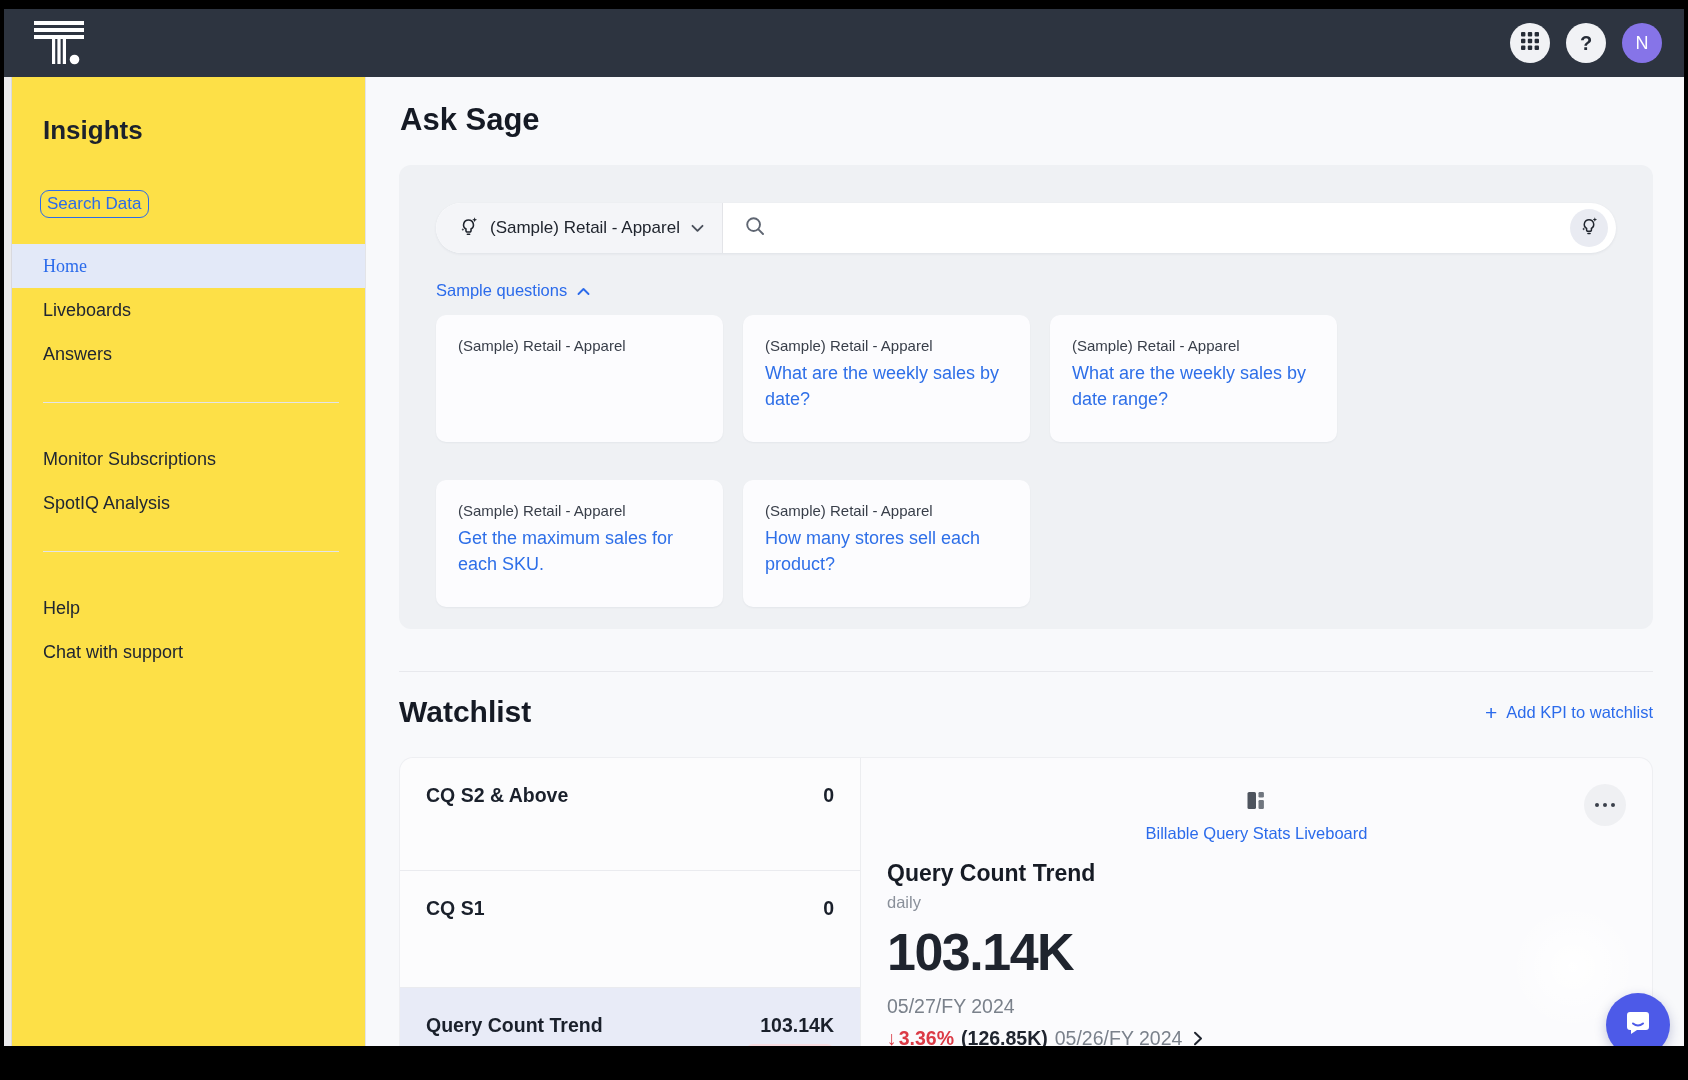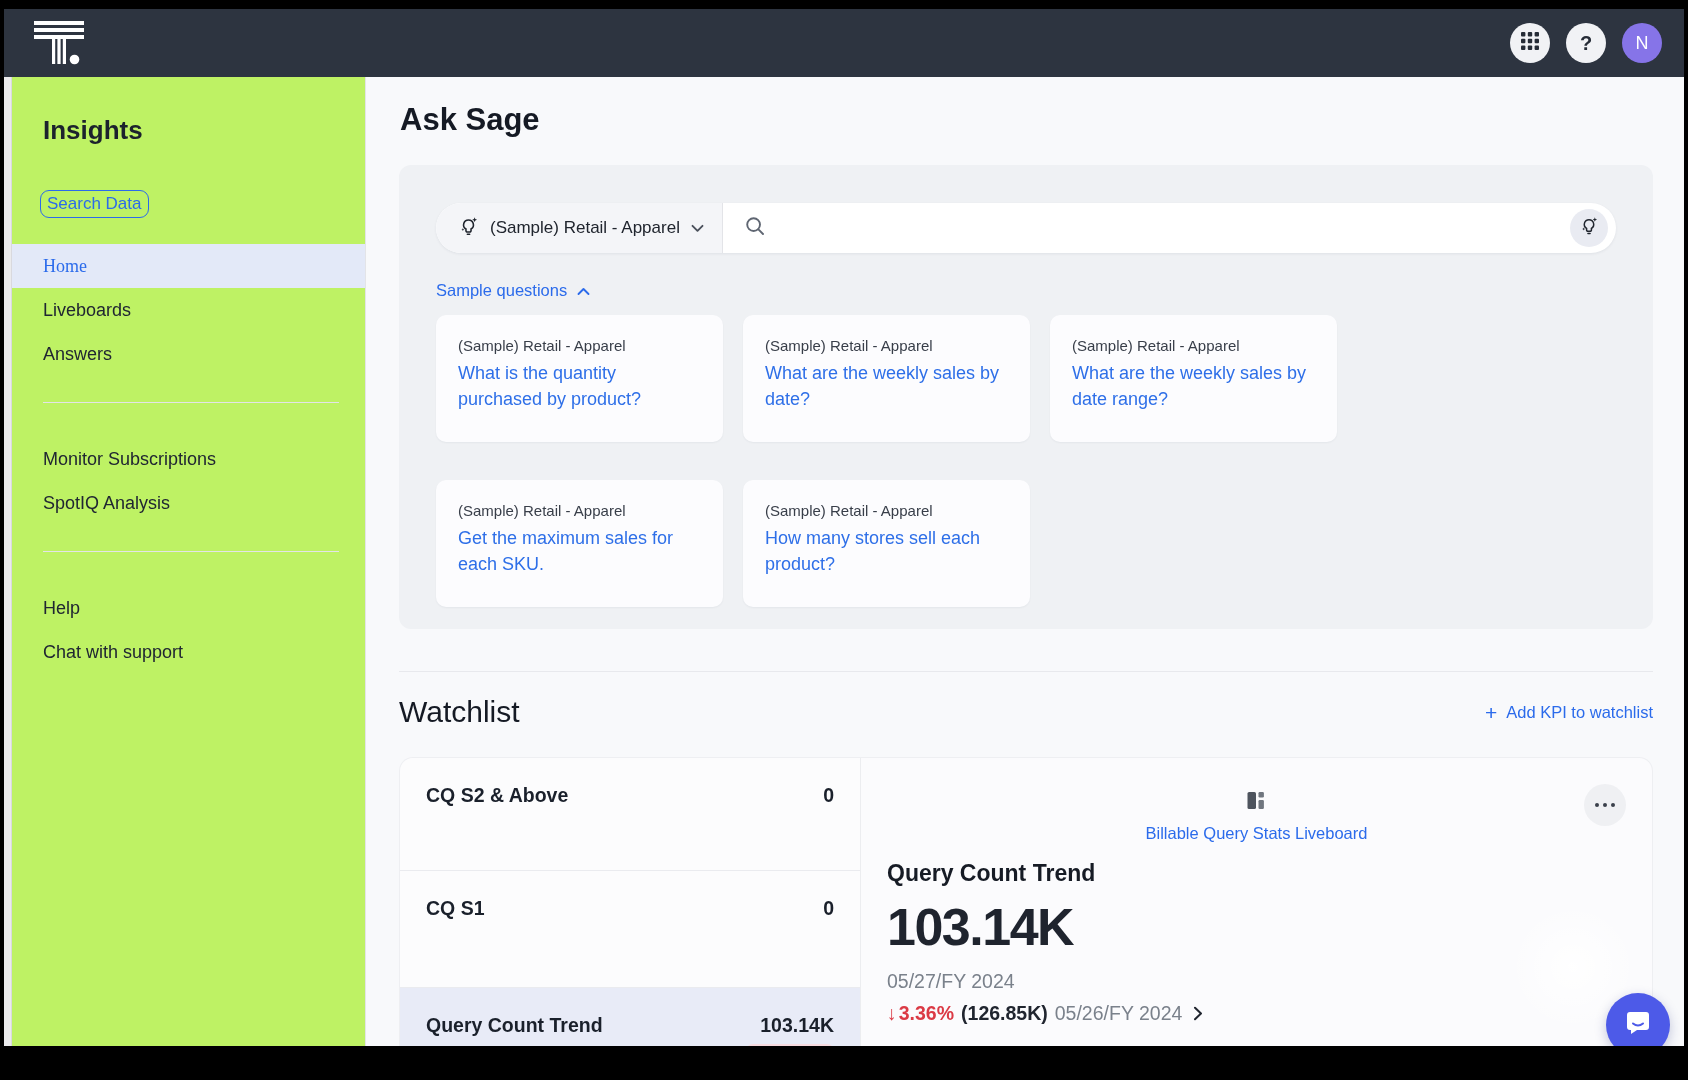--- a/index.html
+++ b/index.html
@@ -13,21 +13,21 @@
   
   .topbar{height:68px;background:#2D3440;display:flex;align-items:center;padding:0 22px 0 30px;box-sizing:border-box;}
   .logo{display:flex;align-items:center;}
   .topbar-right{margin-left:auto;display:flex;align-items:center;gap:16px;}
   .circle-btn{width:40px;height:40px;border-radius:50%;background:#F1F2F5;display:flex;align-items:center;justify-content:center;color:#262C37;font-weight:700;font-size:20px;cursor:pointer;}
   .avatar{width:40px;height:40px;border-radius:50%;background:#8674E8;display:flex;align-items:center;justify-content:center;color:#fff;font-size:18px;font-weight:500;cursor:pointer;}
 
   
   .content{display:flex;height:969px;}
   .edge-strip{width:7px;background:#EBEBED;border-right:1px solid #D9D9DE;}
-  .sidebar{width:354px;box-sizing:border-box;background:#bef264;border-right:1px solid #E3E4E8;}
+  .sidebar{width:354px;box-sizing:border-box;background:#fde047;border-right:1px solid #E3E4E8;}
   .sb-title{margin:38px 0 0 31px;font-size:26px;font-weight:700;color:#1C222D;}
   .sb-search-btn{margin:44px 26px 0 28px;height:28px;border:1.5px solid #2B6BEB;border-radius:9px;background:transparent;color:#2B6BEB;font-size:17px;font-weight:500;display:flex;align-items:center;justify-content:center;cursor:pointer;}
   .sb-nav{margin-top:26px;}
   .sb-item{height:44px;line-height:44px;padding-left:31px;font-size:18px;color:#202632;cursor:pointer;}
   .sb-item.active{background:#E3E9F8;color:#2B6BEB;font-family:Liberation Serif, serif;}
   .sb-divider{height:1px;background:#E3E4E8;margin:26px 26px 34px 31px;}
 
   
   .main{flex:1;padding:0 31px 0 33px;position:relative;overflow:hidden;}
   .page-title{margin:22px 0 0 1px;font-size:31px;line-height:42px;font-weight:700;color:#151A24;}
@@ -44,21 +44,21 @@
   .sample-link{margin-top:28px;display:flex;align-items:center;gap:10px;width:max-content;color:#2B6BEB;font-size:16.5px;cursor:pointer;}
   .cards-row{display:flex;gap:20px;}
   .cards-row.first{margin-top:15px;}
   .cards-row.second{margin-top:38px;}
   .qcard{width:287px;height:127px;box-sizing:border-box;background:#FCFCFE;border-radius:10px;padding:22px 22px 0;box-shadow:0 1px 2px rgba(25,35,60,.05);cursor:pointer;}
   .qcard .src{font-size:15px;color:#383E49;}
   .qcard .q{margin-top:7px;font-size:18px;line-height:1.42;color:#2E6FE8;}
 
   .section-divider{margin-top:42px;height:1px;background:#E8E9ED;}
   .watch-head{margin-top:20px;display:flex;align-items:center;justify-content:space-between;}
-  .watch-title{font-size:30px;line-height:40px;font-weight:400;color:#151A24;}
+  .watch-title{font-size:30px;line-height:40px;font-weight:700;color:#151A24;}
   .add-link{display:flex;align-items:center;gap:9px;color:#2B6BEB;font-size:16.5px;cursor:pointer;}
   .add-link .plus{font-size:21px;font-weight:400;line-height:1;}
 
   .watch-panel{margin-top:25px;display:flex;height:380px;background:#FBFBFD;border:1px solid #EEEFF2;border-bottom:none;border-radius:14px 14px 0 0;box-sizing:border-box;overflow:hidden;}
   .kpi-list{width:460px;flex:none;background:#FCFCFD;border-right:1px solid #ECEDF0;border-radius:14px 0 0 0;}
   .kpi-row{height:113px;box-sizing:border-box;padding:26px 26px 0;border-bottom:1px solid #EAEBEF;display:flex;justify-content:space-between;align-items:flex-start;cursor:pointer;}
   .kpi-row.r2{height:117px;}
   .kpi-row.selected{background:#E8EBF7;border-bottom:none;height:150px;position:relative;}
   .kpi-name{font-size:19.5px;font-weight:600;color:#1A202B;}
   .kpi-val{font-size:19.5px;font-weight:700;color:#1A202B;}
@@ -196,21 +196,20 @@
           <span>
             <svg width="13" height="9" viewBox="0 0 13 9">
                 <path d="M1.5 7l5-5 5 5" stroke="#2B6BEB" stroke-width="1.9" fill="none" stroke-linecap="round" stroke-linejoin="round"></path>
               </svg>
           </span>
         </div>
 
         <div class="cards-row first">
           <div class="qcard">
             <div class="src">(Sample) Retail - Apparel</div>
-            <div class="q">What is the quantity purchased by product?</div>
           </div>
           <div class="qcard">
             <div class="src">(Sample) Retail - Apparel</div>
             <div class="q">What are the weekly sales by date?</div>
           </div>
           <div class="qcard">
             <div class="src">(Sample) Retail - Apparel</div>
             <div class="q">What are the weekly sales by date range?</div>
           </div>
         </div>
@@ -258,20 +257,21 @@
             <span>
               <svg width="19" height="19" viewBox="0 0 19 19">
                 <rect x="0.5" y="1" width="8.5" height="17" rx="1.6" fill="#4E545E"></rect>
                 <rect x="11.5" y="1" width="5.4" height="5.4" rx="1.2" fill="#70767F"></rect>
                 <rect x="11.5" y="9" width="5.4" height="9" rx="1.2" fill="#70767F"></rect>
               </svg>
             </span>
             <span class="lb-link">Billable Query Stats Liveboard</span>
           </div>
           <div class="kpi-title">Query Count Trend</div>
+          <div class="kpi-freq">daily</div>
           <div class="kpi-big">103.14K</div>
           <div class="kpi-date">05/27/FY 2024</div>
           <div class="kpi-change">
             <span class="chg-down">
               <span>↓</span>
               <span>3.36%</span>
             </span>
             <span class="chg-abs">(126.85K)</span>
             <span class="chg-date">05/26/FY 2024</span>
             <span style="display:flex;align-items:center;margin-left:4px;">

